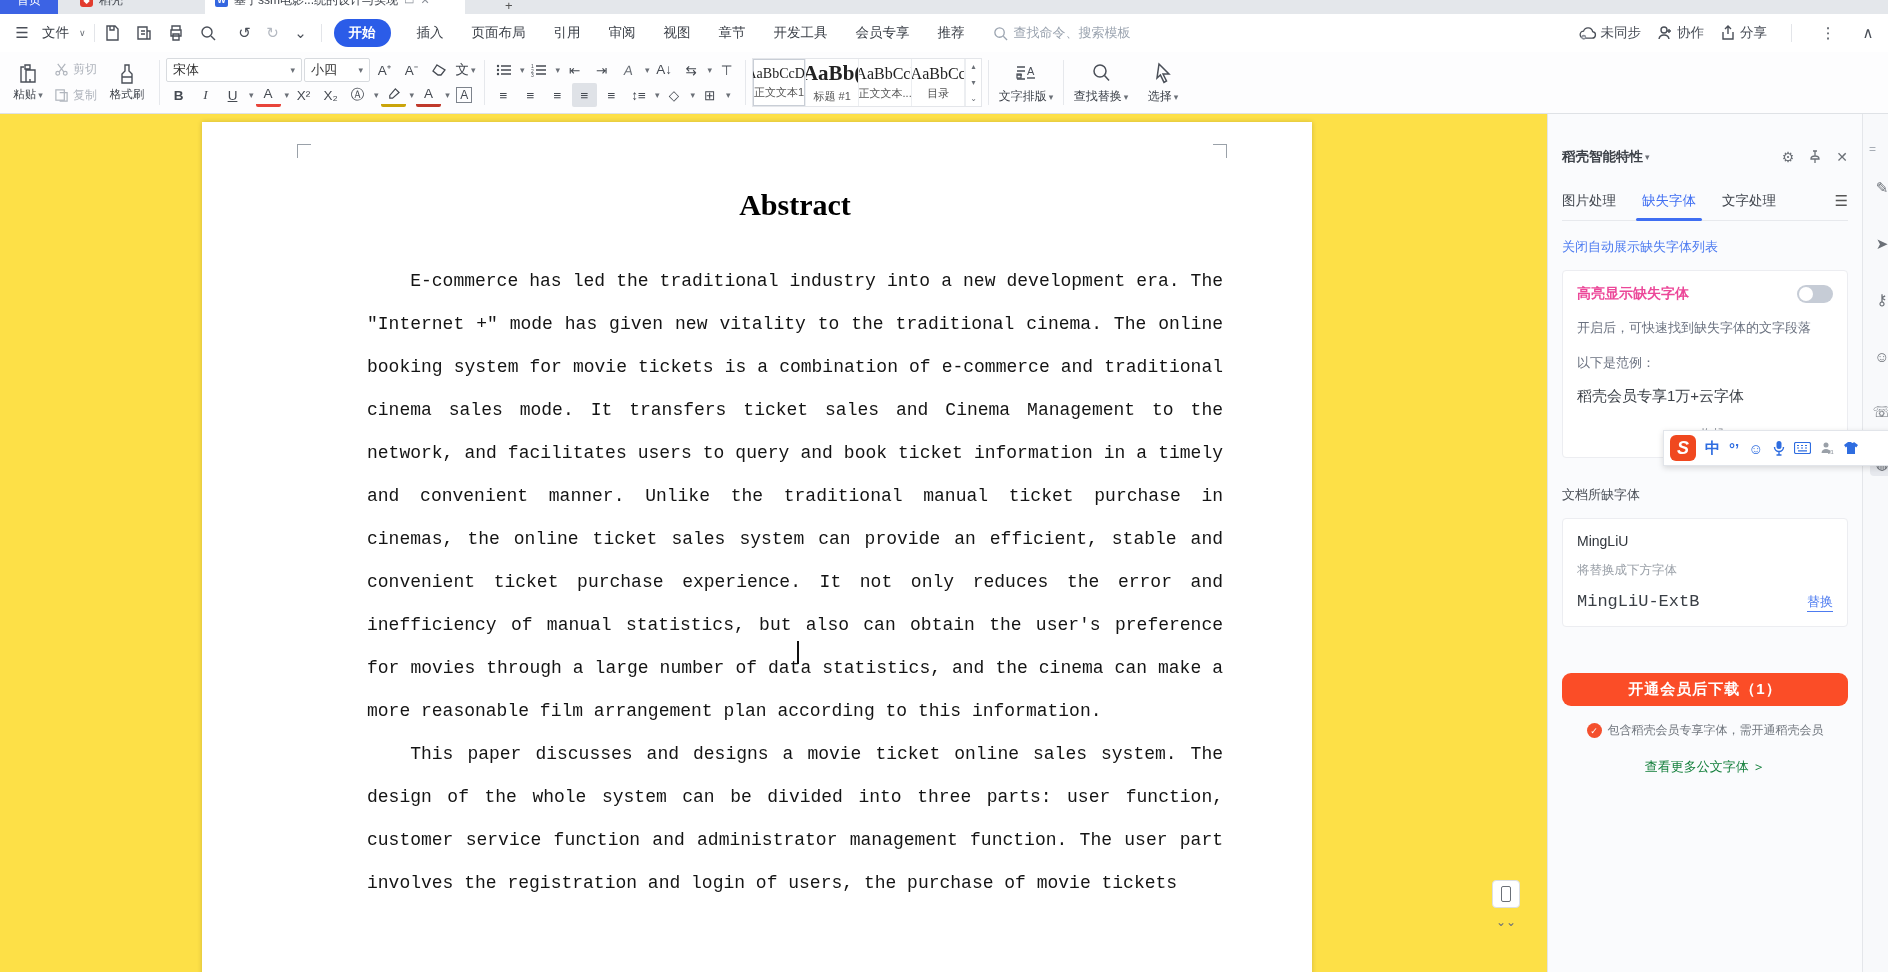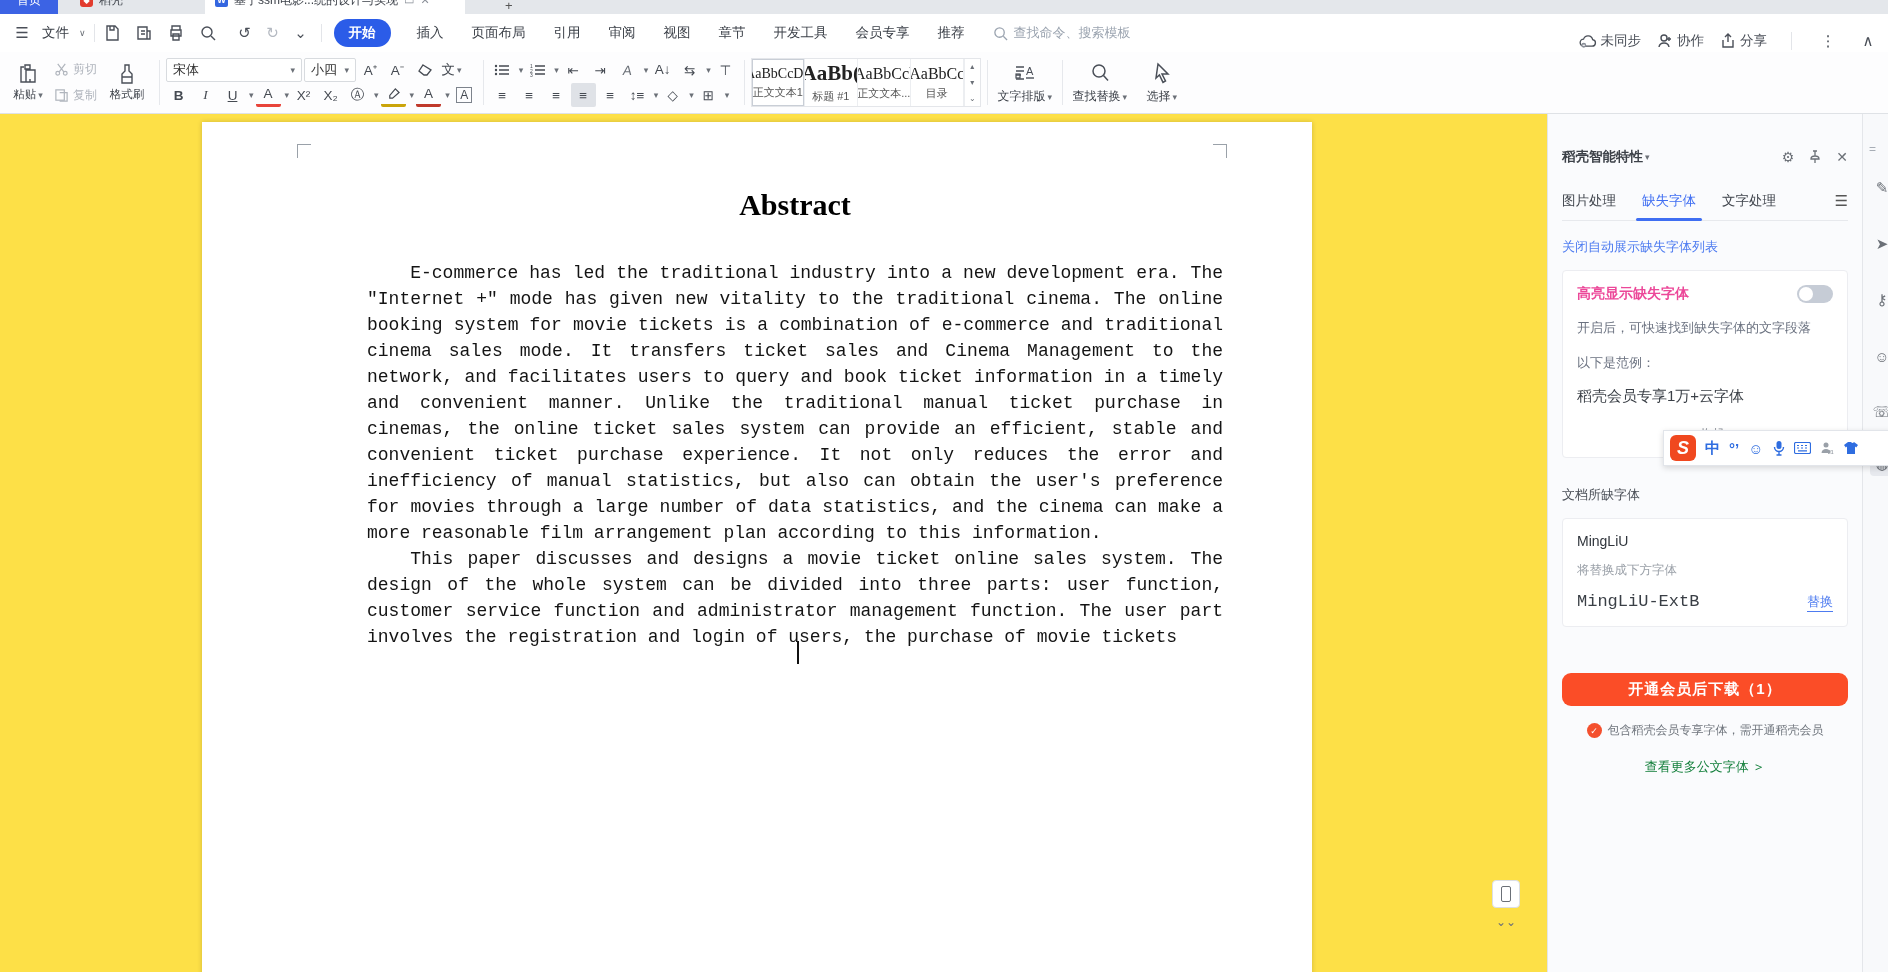--- a/index.html
+++ b/index.html
@@ -20,21 +20,21 @@
 
   
   .menubar { position:absolute; left:0; top:14px; width:1888px; height:38px; background:#fff; display:flex; align-items:center; font-size:13.5px; }
   .menubar .grp { display:flex; align-items:center; gap:14px; }
   .mi { padding:4px 2px; white-space:nowrap; color:#3a3f47; }
   .mi.active { background:#2b5ce8; color:#fff; padding:5px 15px; border-radius:15px; font-weight:bold; }
   .mb-ic { color:#4a4f58; font-size:15px; width:24px; text-align:center; }
   .mb-ic.dis { color:#b4b9c1; }
   .vline { width:1px; height:18px; background:#e3e5e9; margin:0 8px; }
   .search { display:flex; align-items:center; gap:6px; color:#9aa3af; font-size:13px; margin-left:26px; }
-  .menu-right { position:absolute; right:8px; top:8px; height:38px; display:flex; align-items:center; gap:16px; font-size:13.5px; color:#4a4f58; }
+  .menu-right { position:absolute; right:8px; top:0; height:38px; display:flex; align-items:center; gap:16px; font-size:13.5px; color:#4a4f58; }
   .menu-right .it { display:flex; align-items:center; gap:4px; }
 
   
   .toolbar { position:absolute; left:0; top:52px; width:1888px; height:62px; background:#fdfdfe; border-bottom:1px solid #dfe2e6; display:flex; align-items:stretch; padding:4px 6px; }
   .tsep { width:1px; background:#e6e8ec; margin:4px 6px; }
   .bigbtn { width:44px; display:flex; flex-direction:column; align-items:center; justify-content:center; gap:2px; font-size:11.5px; color:#3a3f47; }
   .bigbtn .lbl { white-space:nowrap; }
   .two-col { display:flex; flex-direction:column; justify-content:space-around; font-size:12px; }
   .two-col .r { display:flex; align-items:center; gap:4px; padding:1px 4px;justify-content:space-between; }
   .dis-t { color:#b0b5bd; }
@@ -61,21 +61,21 @@
   .stackbtn .bigic { font-size:18px; color:#4a4f58; height:24px; display:flex; align-items:center; }
 
   
   .workspace { position:absolute; left:0; top:114px; width:1547px; height:968px; background:#fde047; overflow:hidden; }
   .page { position:absolute; left:202px; top:8px; width:1110px; height:1400px; background:#fff; box-shadow:0 0 5px rgba(0,0,0,.18); }
   .cmark-l { position:absolute; left:95px; top:22px; width:14px; height:14px; border-top:1px solid #9aa1a9; border-left:1px solid #9aa1a9; }
   .cmark-r { position:absolute; left:1011px; top:22px; width:14px; height:14px; border-top:1px solid #9aa1a9; border-right:1px solid #9aa1a9; }
   .doc-content { position:absolute; left:165px; top:0; width:856px; }
   .doc-h1 { margin-top:66px; text-align:center; font-family:"Liberation Serif", serif; font-weight:bold; font-size:30px; color:#000; }
   .doc-h2 { margin-top:46px; text-align:center; font-family:"Liberation Serif", serif; font-weight:bold; font-size:22px; color:#000; }
-  .doc-p { margin-top:0; font-family:"Liberation Mono", monospace; font-size:18px; line-height:26px; text-align:justify; color:#141414; text-indent:4ch; }
+  .doc-p { margin-top:0; font-family:"Liberation Mono", monospace; font-size:18px; line-height:43px; text-align:justify; color:#141414; text-indent:4ch; }
   .doc-p.first { margin-top:38px; }
   .caret-bar { position:absolute; left:797px; top:527px; width:1.5px; height:23px; background:#111; }
   .float-tools { position:absolute; left:1492px; top:766px; display:flex; flex-direction:column; align-items:center; gap:10px; }
   .float-btn { width:28px; height:28px; background:#fff; border:1px solid #dcdfe4; border-radius:4px; display:flex; align-items:center; justify-content:center; }
   .phone-shape { width:10px; height:16px; border:1.5px solid #6b7077; border-radius:2px; }
   .chev2 { color:#6b7077; font-size:12px; line-height:8px; text-align:center; }
 
   
   .sidebar { position:absolute; left:1547px; top:114px; width:315px; height:858px; background:#fafbfd; border-left:1px solid #e2e5e9; padding:0 14px; font-size:13px; }
   .sb-head { display:flex; align-items:center; margin-top:34px; }
@@ -253,21 +253,21 @@
     <span class="lbl">格式刷</span>
   </div>
   <div class="tsep"></div>
 
   <div class="stack">
     <div class="row">
       <div class="sel" style="width:136px;">
         <span>宋体</span>
           <span class="caret">▾</span>
       </div>
-      <div class="sel" style="width:52px;">
+      <div class="sel" style="width:66px;">
         <span>小四</span>
           <span class="caret">▾</span>
       </div>
       <span class="ib">A⁺</span>
       <span class="ib">A⁻</span>
       <span class="ib">
         <svg width="16" height="14" viewBox="0 0 16 14">
             <path d="M6 2l8 5-4 5H7L2 8z" fill="none" stroke="#454a52" stroke-width="1.3"></path>
           </svg>
       </span>

